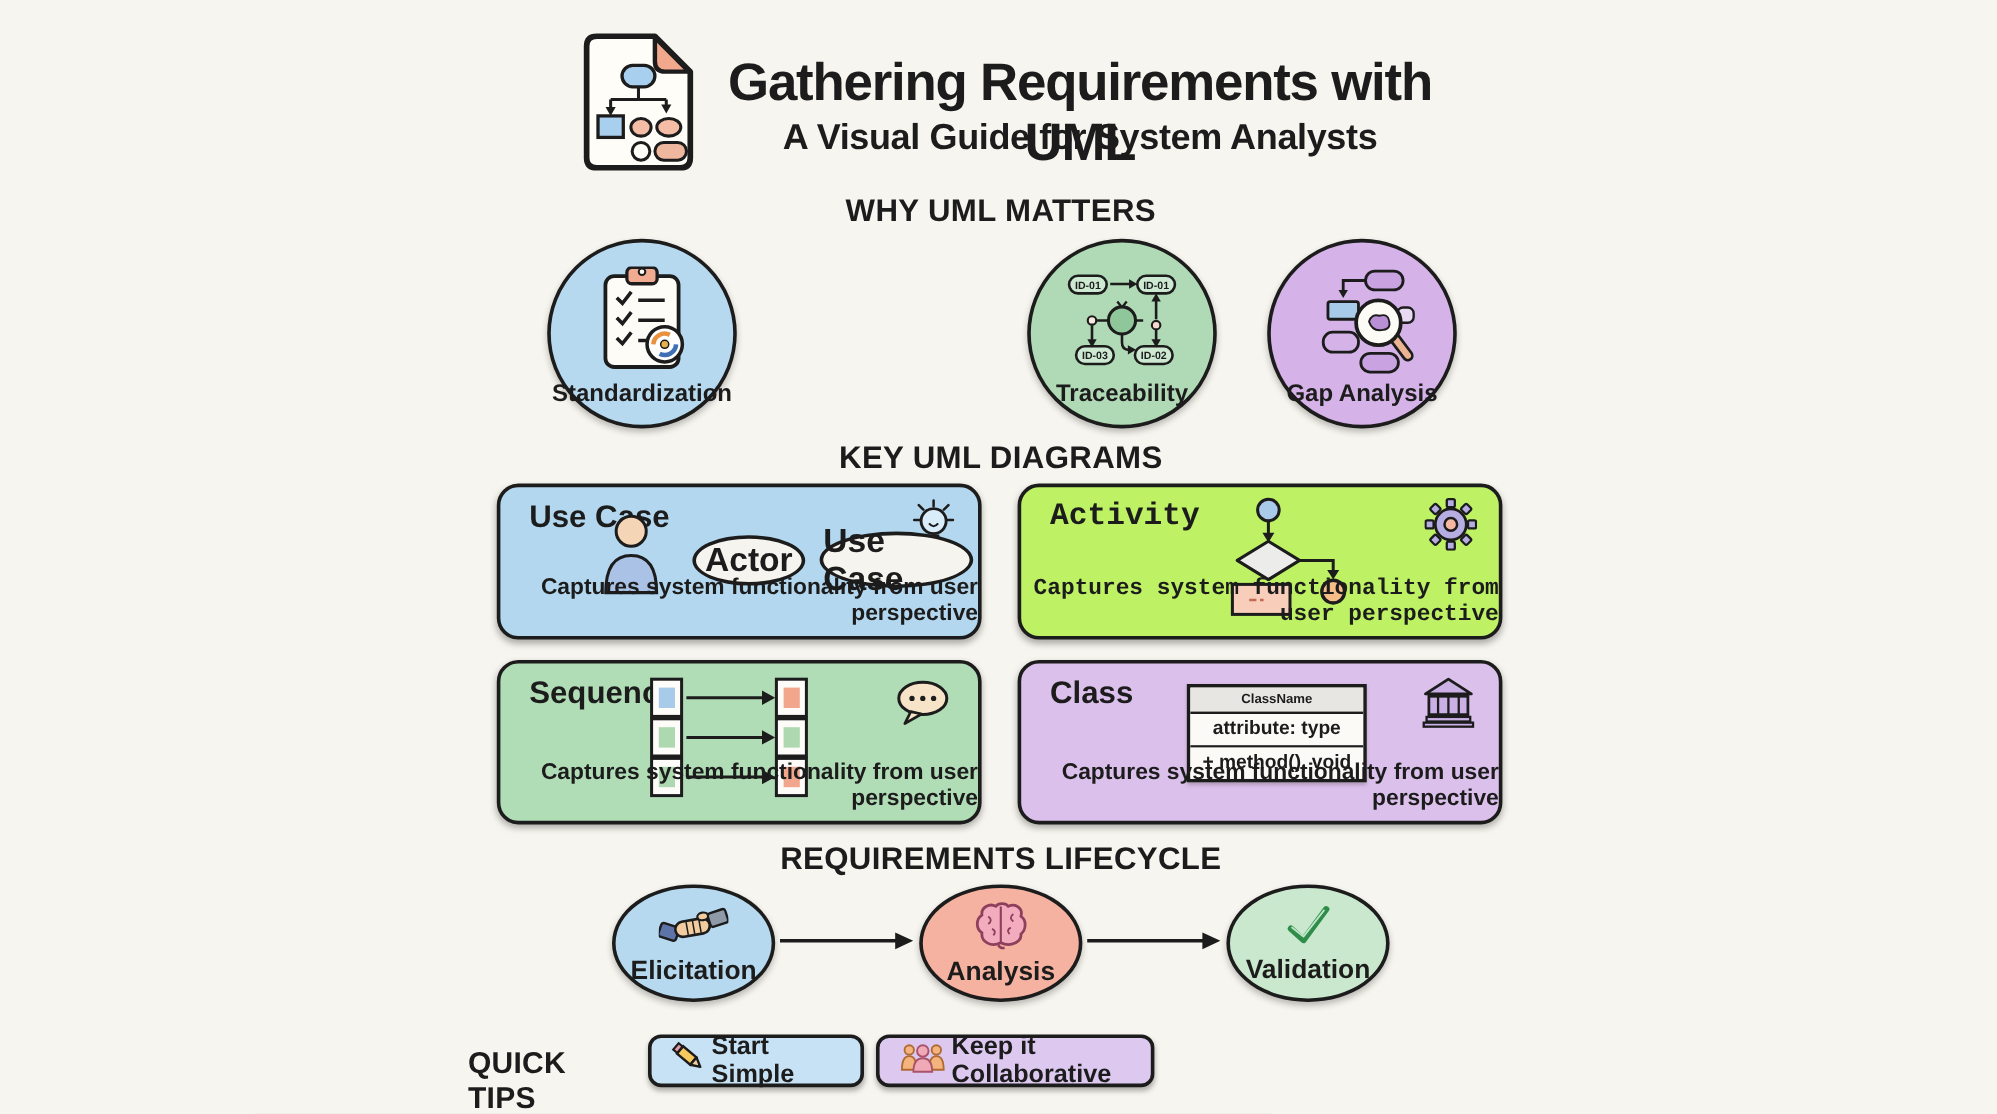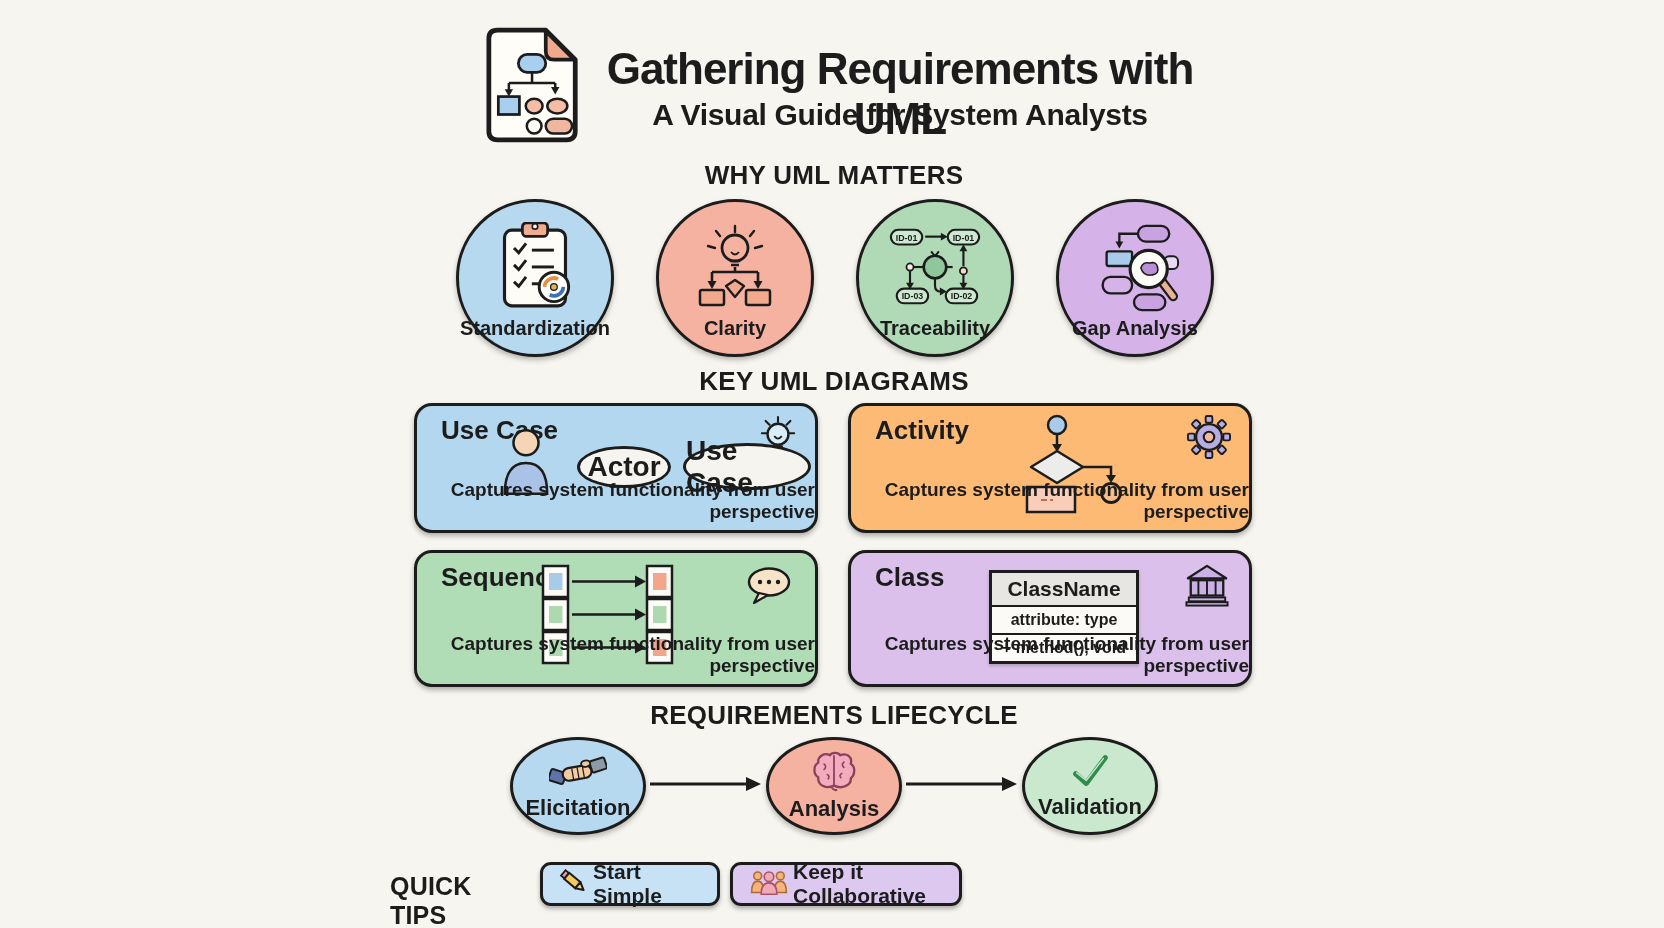--- a/index.html
+++ b/index.html
@@ -52,21 +52,21 @@
     font-size:28px; font-weight:bold;
   }
   .class-box {
     position:absolute; left:138px; top:17px; width:150px;
     border:3px solid #1c1c1c; background:#fbfaf7; box-shadow:0 2px 3px rgba(40,40,40,.25);
   }
   .class-row {
     border-bottom:2.5px solid #1c1c1c; text-align:center; font-weight:bold;
     font-size:16px; padding:4px 2px; background:#fbfaf7;
   }
-  .class-row:first-child { background:#e7e6e2; font-size:21px; }
+  .class-row:first-child { background:#e7e6e2; font-size:11px; }
   .class-row:last-child { border-bottom:none; }
   
   .stage {
     position:absolute; top:737px; width:136px; height:98px; border-radius:50%;
     border:3.5px solid #1c1c1c; box-shadow:0 3px 5px rgba(40,40,40,.3);
     display:flex; flex-direction:column; align-items:center; justify-content:center;
   }
   .stage-label { font-size:22px; font-weight:bold; margin-top:0px; }
   
   .tips-heading {
@@ -120,37 +120,20 @@
         <path d="M36,58 H47" stroke="#1c1c1c" stroke-width="2.8"></path>
         <circle cx="57" cy="61" r="14" fill="#ffffff" stroke="#1c1c1c" stroke-width="2.8"></circle>
         <path d="M48,61 a9,9 0 0 1 13,-7.5" fill="none" stroke="#e8923f" stroke-width="3.6"></path>
         <path d="M66,61 a9,9 0 0 1 -13,7.5" fill="none" stroke="#3f6fb5" stroke-width="3.6"></path>
         <circle cx="57" cy="61" r="3.2" fill="#e8b14f" stroke="#1c1c1c" stroke-width="1.2"></circle>
       </svg>
     </div>
     <div class="why-label">Standardization</div>
   </div>
 
-  <div class="why-circle" style="left: 656px; background-color: rgb(245, 178, 160);">
-    <div class="icon-box">
-      <svg width="86" height="92" viewBox="0 0 86 90">
-        <path d="M43,3 V9 M24,8 L28,13 M62,8 L58,13 M16,23 L23,25 M70,23 L63,25" stroke="#1c1c1c" stroke-width="2.4" stroke-linecap="round"></path>
-        <circle cx="43" cy="25" r="13" fill="none" stroke="#1c1c1c" stroke-width="2.8"></circle>
-        <path d="M39,29 Q43,34 47,29" fill="none" stroke="#1c1c1c" stroke-width="1.8"></path>
-        <path d="M38,38 H48 M39,42 H47" stroke="#1c1c1c" stroke-width="2.6"></path>
-        <path d="M43,44 V49 M20,49 H66 M20,49 V59 M66,49 V59" fill="none" stroke="#1c1c1c" stroke-width="2.6"></path>
-        <path d="M15.5,58 L20,66 L24.5,58 Z" fill="#1c1c1c"></path>
-        <path d="M61.5,58 L66,66 L70.5,58 Z" fill="#1c1c1c"></path>
-        <rect x="8" y="67" width="24" height="15" rx="2" fill="#f3a98f" stroke="#1c1c1c" stroke-width="2.5"></rect>
-        <rect x="54" y="67" width="24" height="15" rx="2" fill="#f3a98f" stroke="#1c1c1c" stroke-width="2.5"></rect>
-        <path d="M34,63 L43,57 L52,63 L43,74 Z" fill="#f3a98f" stroke="#1c1c1c" stroke-width="2.3" stroke-linejoin="round"></path>
-      </svg>
-    </div>
-    <div class="why-label">Clarity</div>
-  </div>
 
   <div class="why-circle" style="left: 856px; background-color: rgb(176, 218, 182);">
     <div class="icon-box">
       <svg width="100" height="90" viewBox="0 0 102 90" style="font-family:inherit;">
         <rect x="6" y="6" width="32" height="15" rx="7.5" fill="#cde9d2" stroke="#1c1c1c" stroke-width="2.2"></rect>
         <rect x="64" y="6" width="32" height="15" rx="7.5" fill="#cde9d2" stroke="#1c1c1c" stroke-width="2.2"></rect>
         <rect x="12" y="66" width="32" height="15" rx="7.5" fill="#cde9d2" stroke="#1c1c1c" stroke-width="2.2"></rect>
         <rect x="62" y="66" width="32" height="15" rx="7.5" fill="#cde9d2" stroke="#1c1c1c" stroke-width="2.2"></rect>
         <text x="22" y="17" text-anchor="middle" font-size="9" font-weight="bold" fill="#1c1c1c">ID-01</text>
         <text x="80" y="17" text-anchor="middle" font-size="9" font-weight="bold" fill="#1c1c1c">ID-01</text>
@@ -216,21 +199,21 @@
     </div>
     <div class="uml-ellipse" style="left:160px; top:40px; width:94px; height:42px;">
       <span>Actor</span>
     </div>
     <div class="uml-ellipse" style="left:266px; top:37px; width:128px; height:47px;">
       <span>Use Case</span>
     </div>
     <div class="card-caption">Captures system functionality from user perspective</div>
   </div>
 
-  <div class="card card-r1" style="left: 848px; background-color: #fdba74;">
+  <div class="card card-r1" style="left: 848px; background-color: #bef264; font-family: Liberation Mono, monospace;">
     <div class="card-title">Activity</div>
     <div class="corner-icon">
       <svg width="44" height="44" viewBox="0 0 46 46">
         <g fill="#b6ade3" stroke="#1c1c1c" stroke-width="2">
           <rect x="19.5" y="1" width="7" height="7" rx="1.5"></rect>
           <rect x="19.5" y="38" width="7" height="7" rx="1.5"></rect>
           <rect x="1" y="19.5" width="7" height="7" rx="1.5"></rect>
           <rect x="38" y="19.5" width="7" height="7" rx="1.5"></rect>
           <rect x="32.9" y="6.1" width="7" height="7" rx="1.5" transform="rotate(45 36.4 9.6)"></rect>
           <rect x="6.1" y="32.9" width="7" height="7" rx="1.5" transform="rotate(45 9.6 36.4)"></rect>

